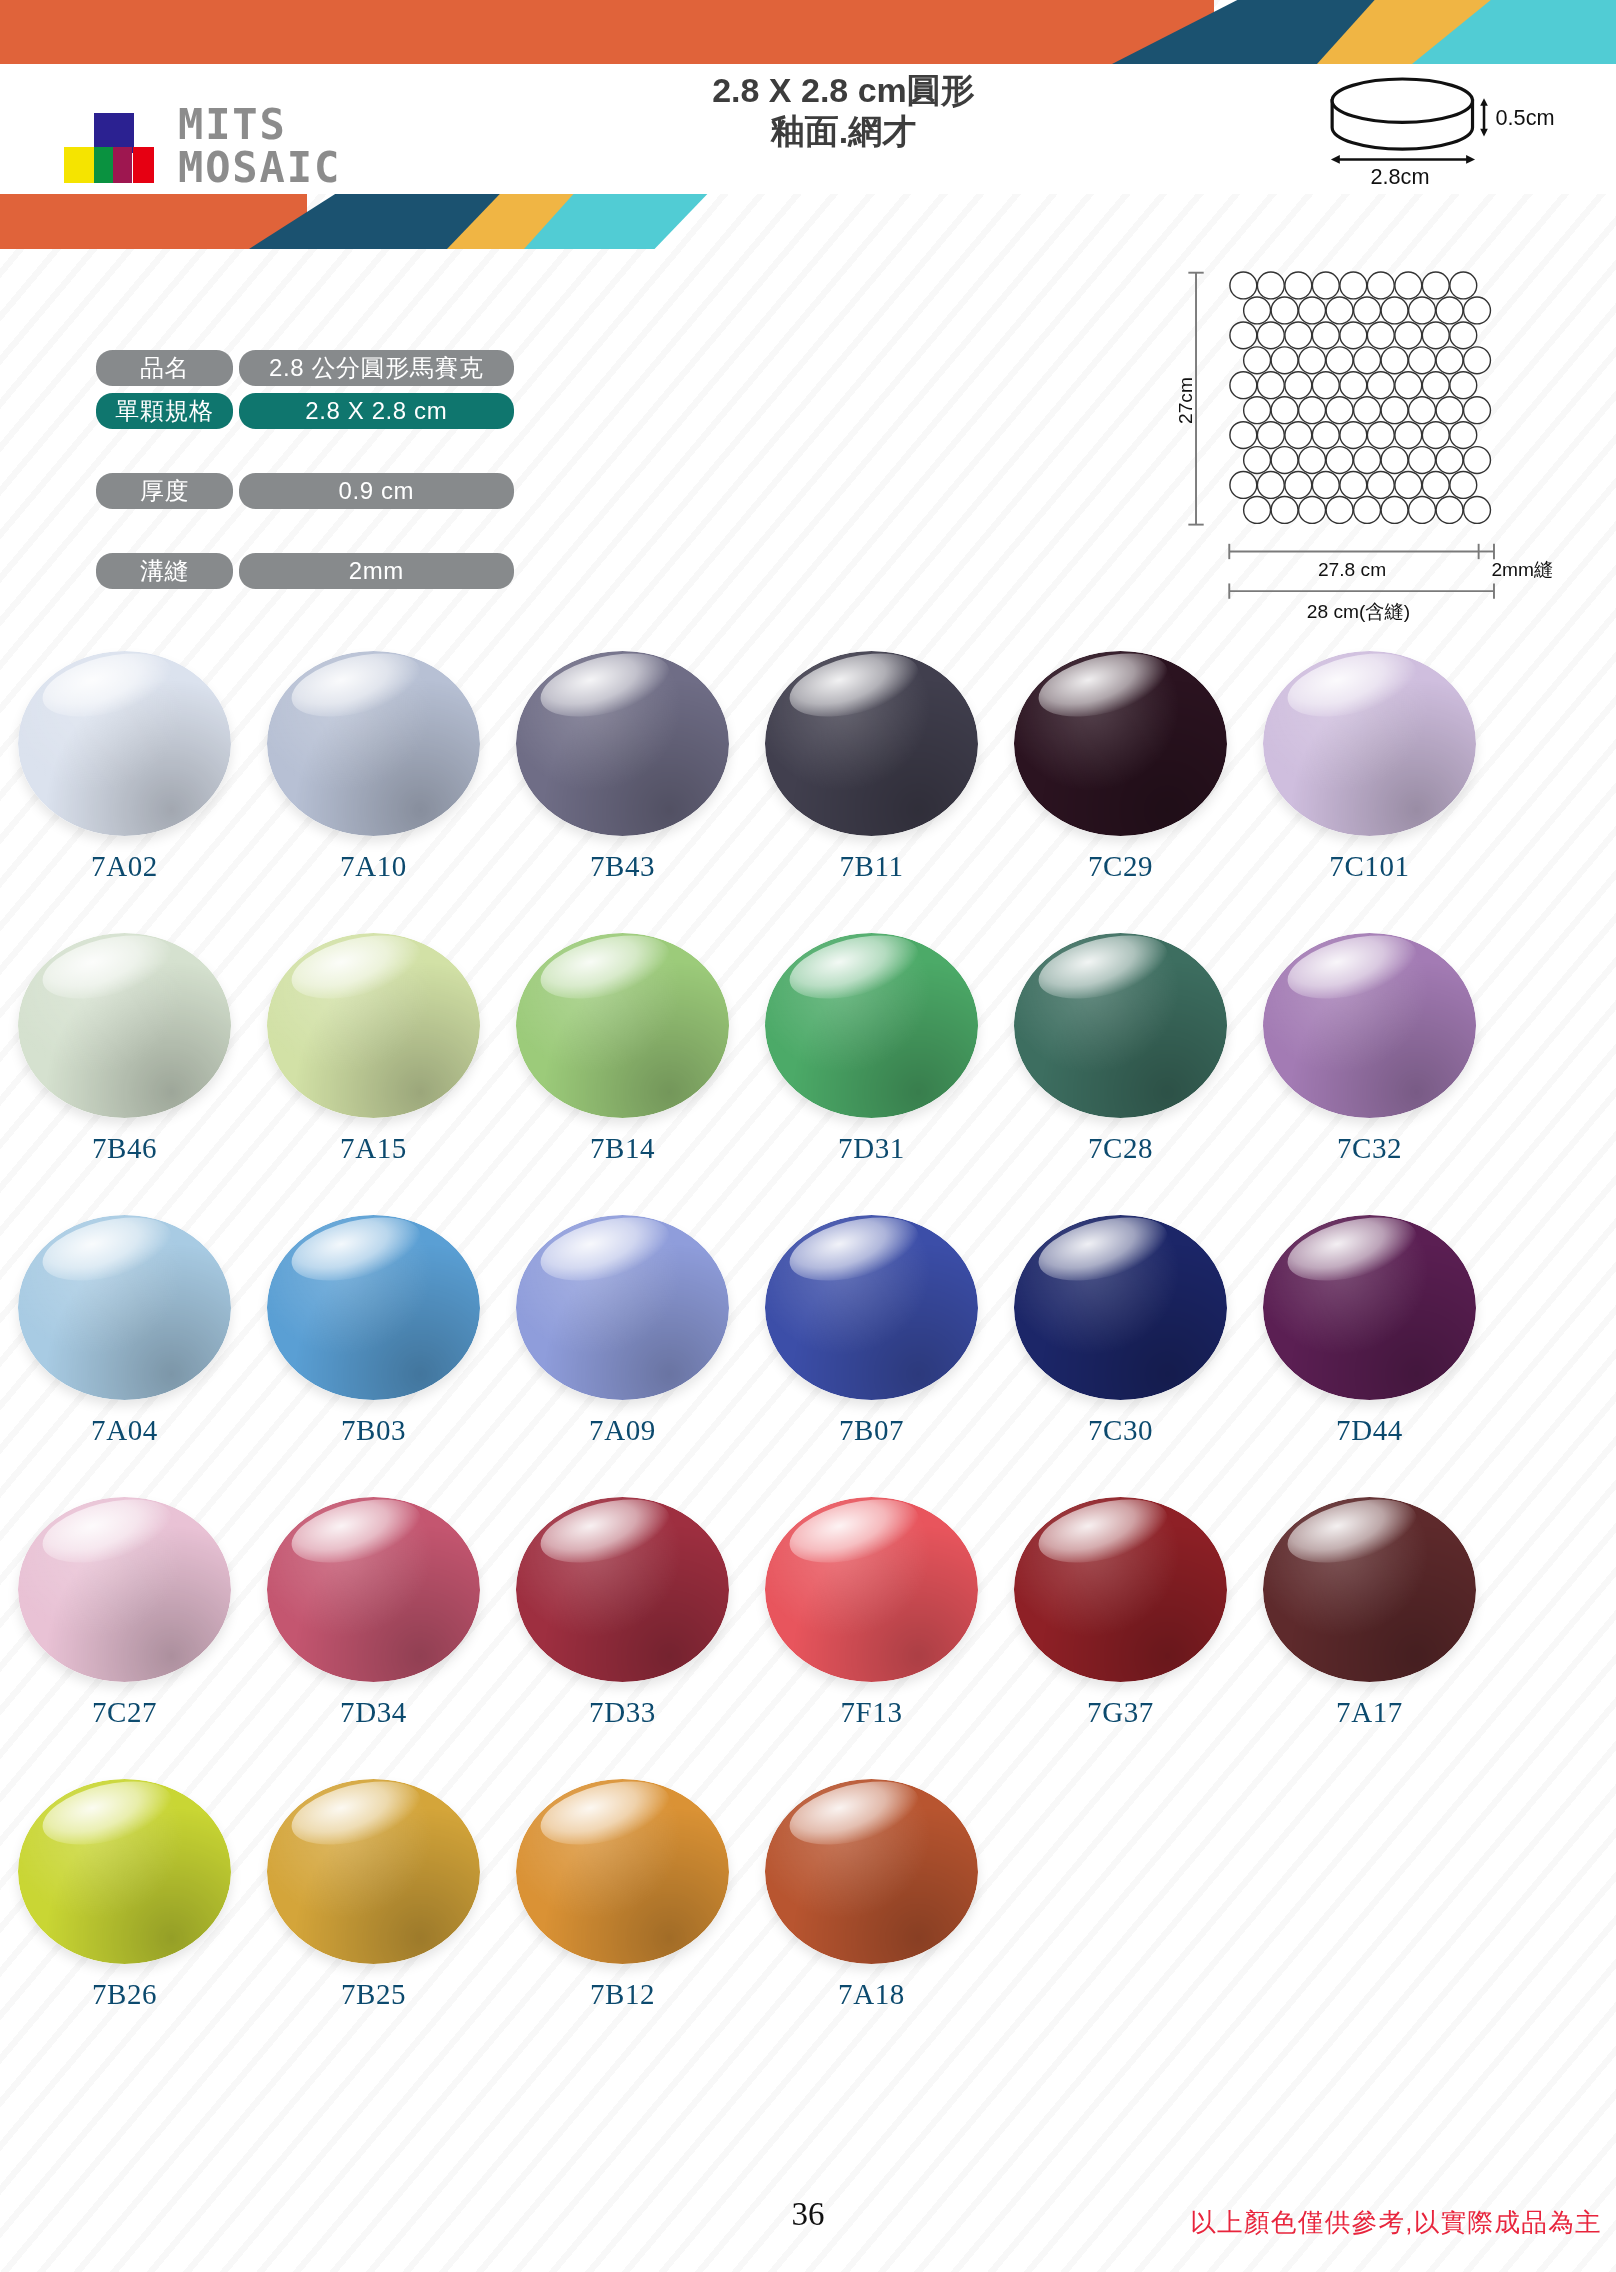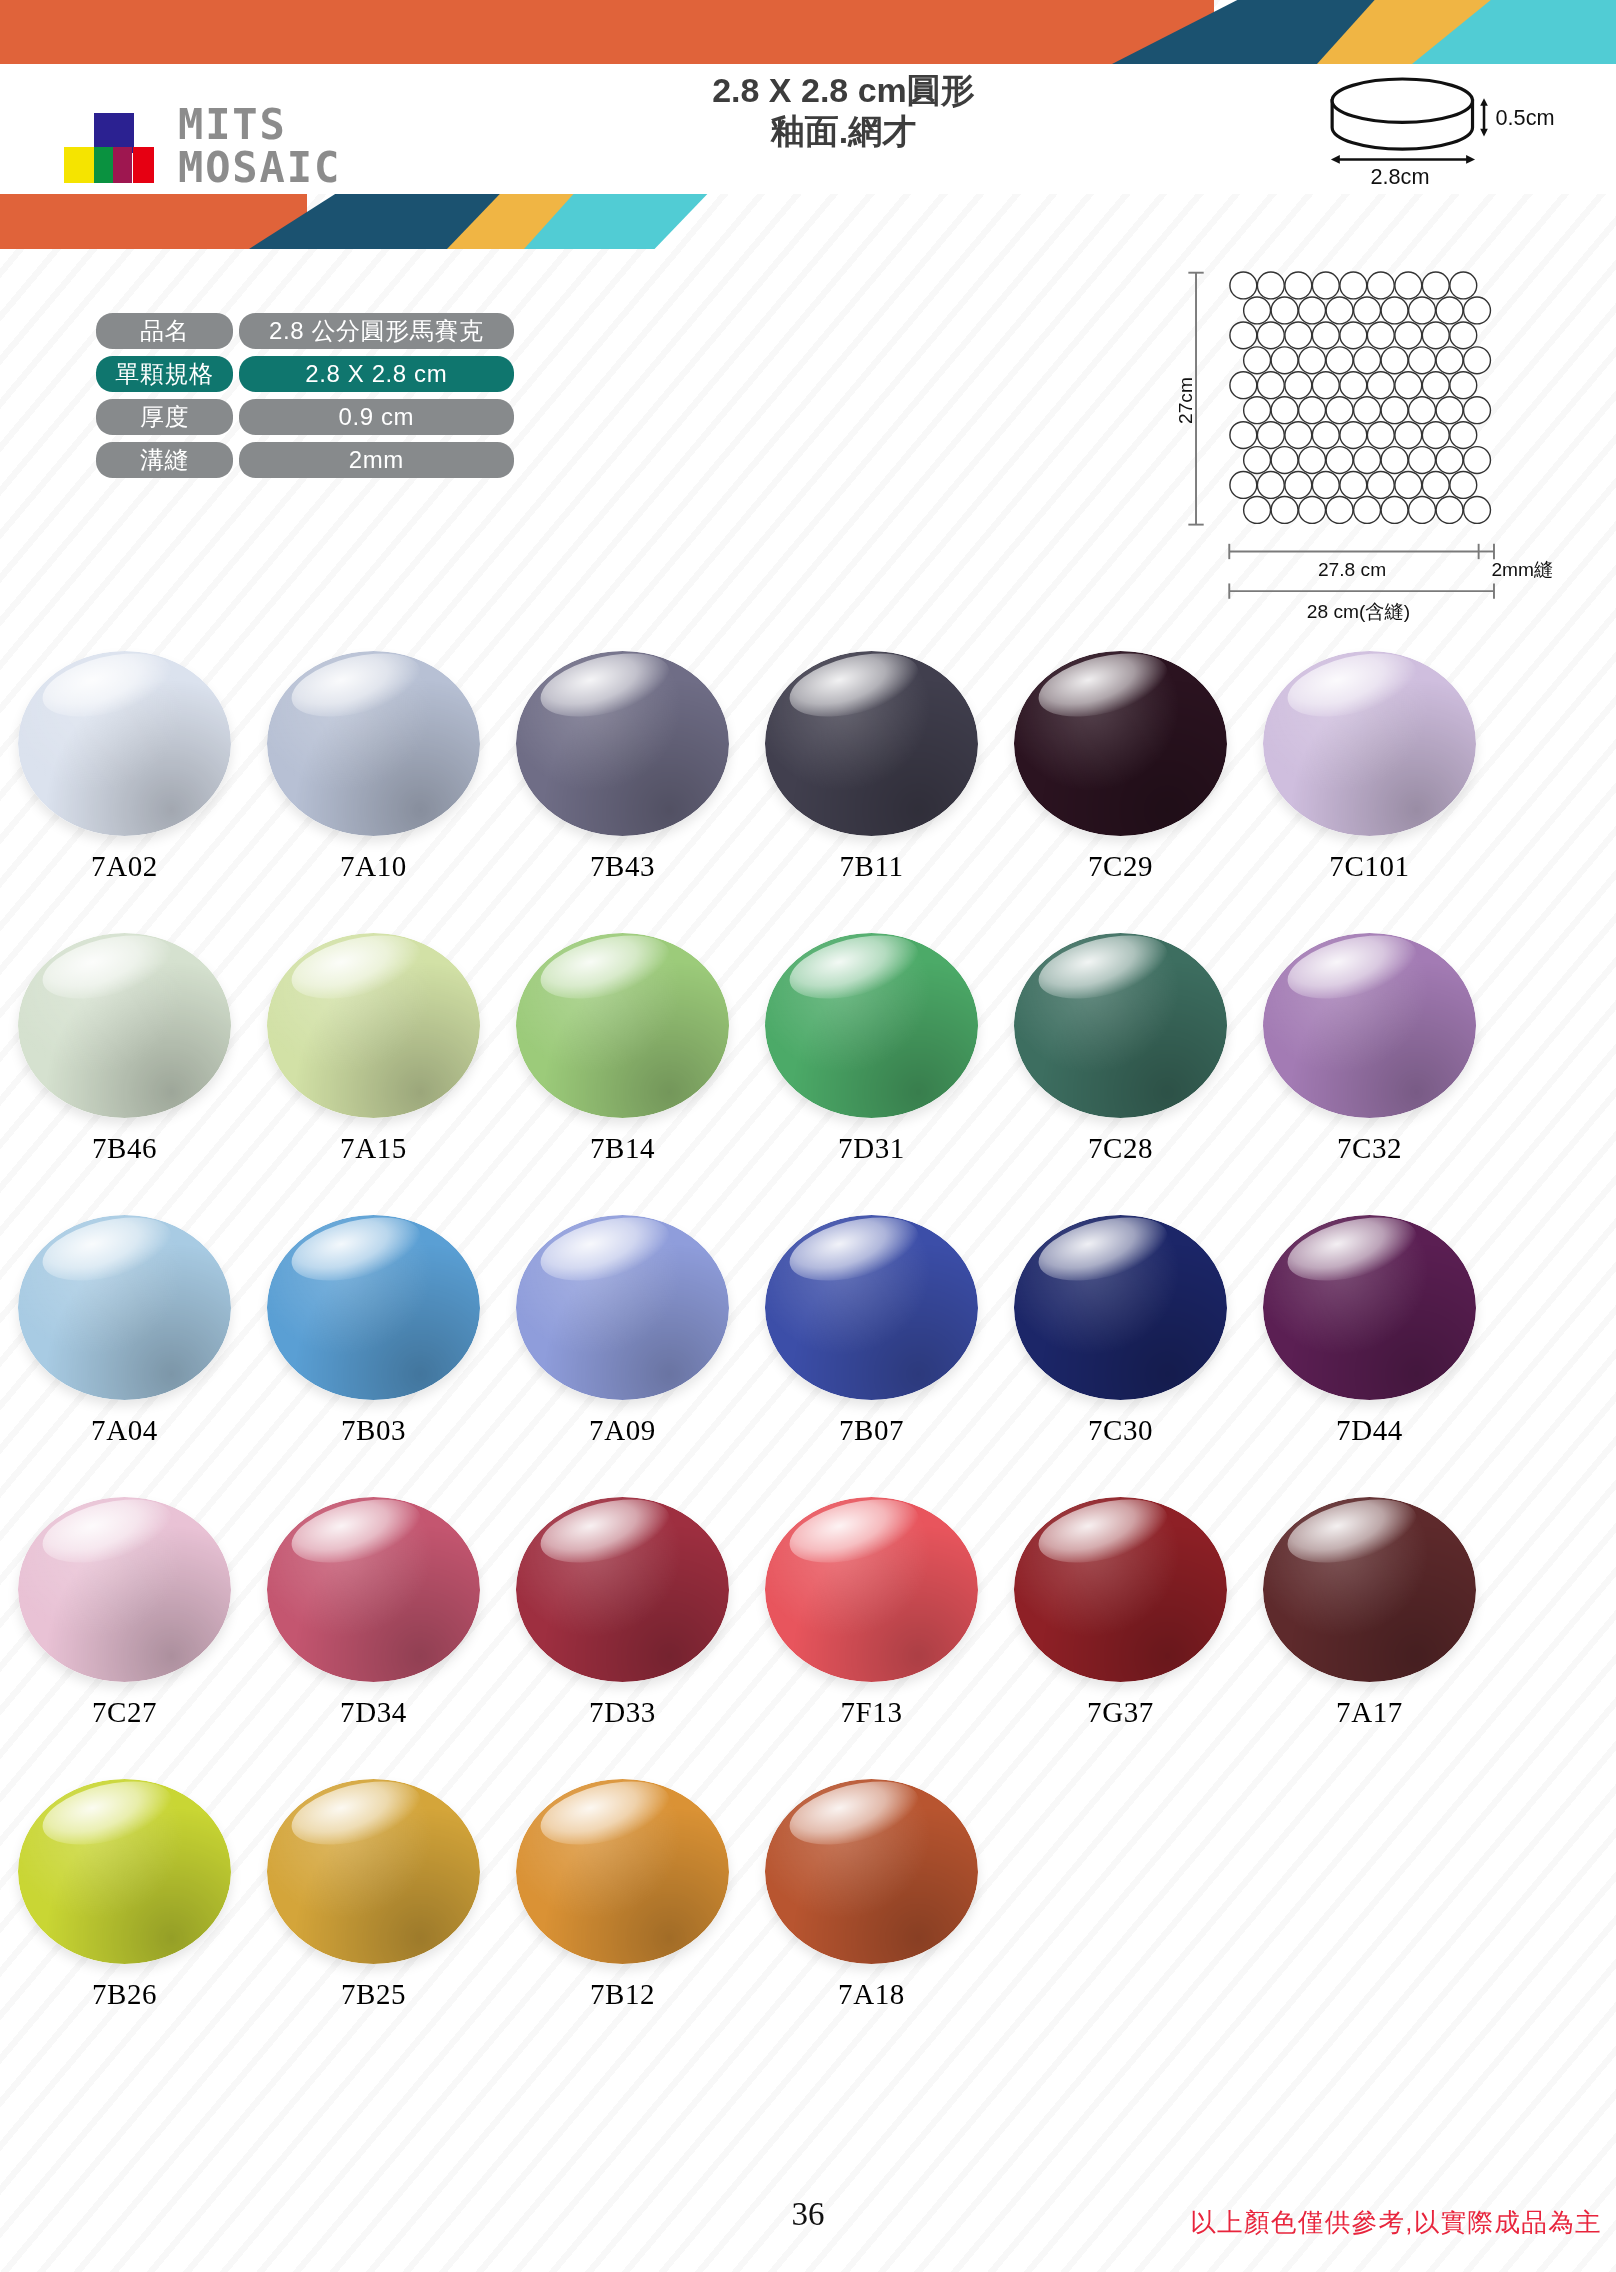--- a/index.html
+++ b/index.html
@@ -153,21 +153,21 @@
   .cell {
     border-radius: 16.6px;
     display: flex; align-items: center; justify-content: center;
     color: #ffffff;
     font-size: 24px;
     height: 36px;
     font-weight: 400;
     letter-spacing: 0.6px;
     white-space: nowrap;
   }
-  .cell.gray  { background: #878a8c; }
+  .cell.gray  { background: #878a8c; margin-top: 37px; }
   .cell.gold  { background: #0f766e; }
   .t1 .k { width: 137px; }
   .t1 .v { width: 275px; }
   .t2 .k { width: 128px; }
   .t2 .v { width: 275px; }
 
   
   .sheet-diagram {
     position: absolute; top: 256px; left: 1173px;
     width: 422px; height: 371px;
@@ -221,21 +221,21 @@
         rgba(255,255,255,0.20) 0%,
         rgba(255,255,255,0.0) 46%),
       radial-gradient(ellipse at 72% 86%,
         rgba(0,0,0,0.26) 0%,
         rgba(0,0,0,0.0) 58%);
     pointer-events: none;
   }
   .swatch-label {
     margin-top: 14px;
     font-size: 29px;
-    color: #000000;
+    color: #0c4a6e;
     font-family: "Liberation Serif", "DejaVu Serif", serif;
     letter-spacing: 0.6px;
   }
 
   
   .footer {
     position: absolute; bottom: 19px; left: 0;
     width: 1616px; height: 58px;
     z-index: 6;
   }

